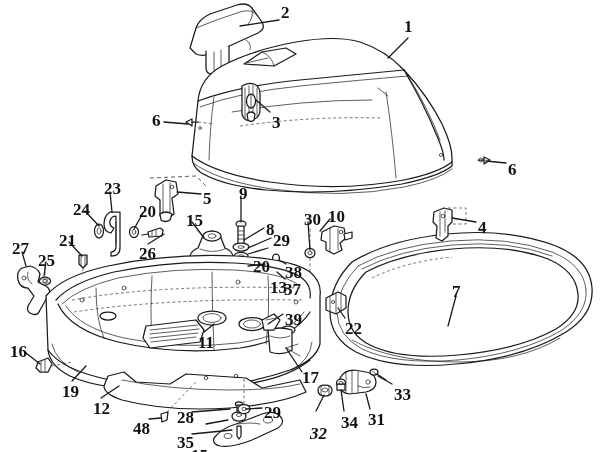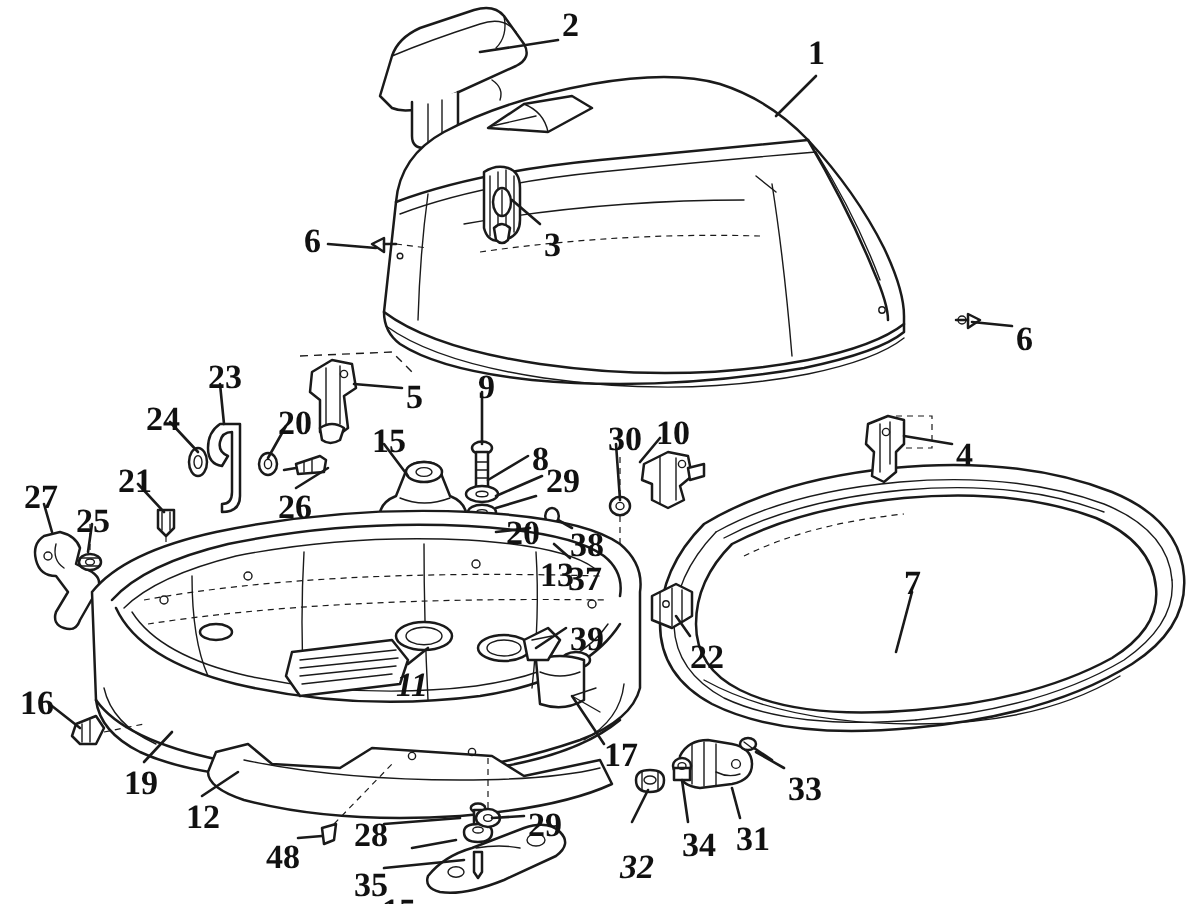--- a/index.html
+++ b/index.html
@@ -416,21 +416,21 @@
       <div class="callout" style="left: 281px; top: 4px;">2</div>
       <div class="callout" style="left: 272px; top: 114px;">3</div>
       <div class="callout" style="left: 478px; top: 219px;">4</div>
       <div class="callout" style="left: 203px; top: 190px;">5</div>
       <div class="callout" style="left: 152px; top: 112px;">6</div>
       <div class="callout" style="left: 508px; top: 161px;">6</div>
       <div class="callout" style="left: 452px; top: 283px;">7</div>
       <div class="callout" style="left: 266px; top: 221px;">8</div>
       <div class="callout" style="left: 239px; top: 185px;">9</div>
       <div class="callout" style="left: 328px; top: 208px; text-align: right;">10</div>
-      <div class="callout" style="left: 198px; top: 334px; font-style: italic;">11</div>
+      <div class="callout" style="left: 198px; top: 334px;">11</div>
       <div class="callout" style="left: 93px; top: 400px; text-align: center;">12</div>
       <div class="callout" style="left: 270px; top: 243px; margin-top: 36px;">13</div>
       <div class="callout" style="left: 186px; top: 212px;">15</div>
       <div class="callout" style="left: 191px; top: 421px; margin-top: 26px;">15</div>
       <div class="callout" style="left: 10px; top: 343px;">16</div>
       <div class="callout" style="left: 302px; top: 369px;">17</div>
       <div class="callout" style="left: 253px; top: 258px;">20</div>
       <div class="callout" style="left: 62px; top: 383px;">19</div>
       <div class="callout" style="left: 139px; top: 203px;">20</div>
       <div class="callout" style="left: 59px; top: 232px;">21</div>

